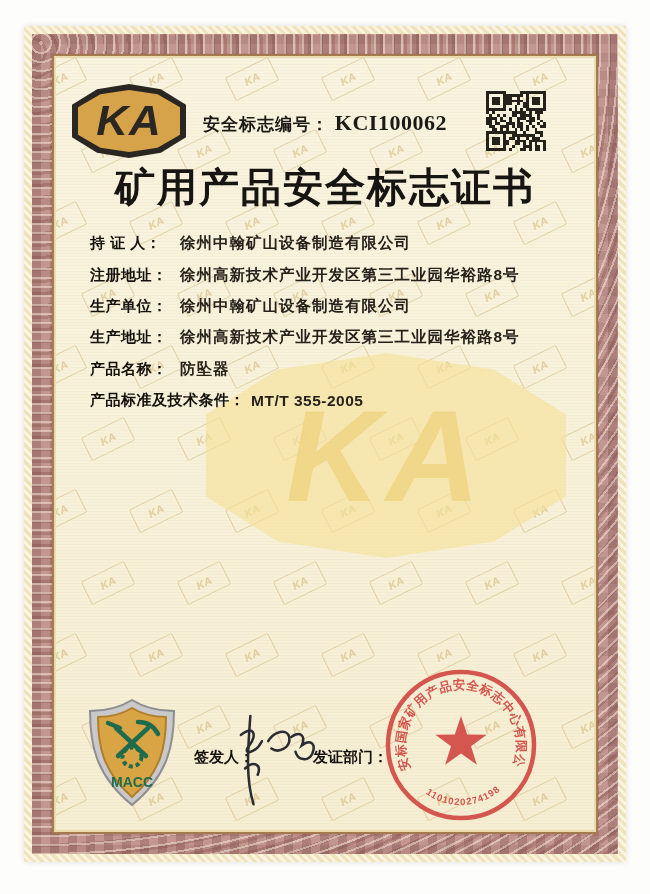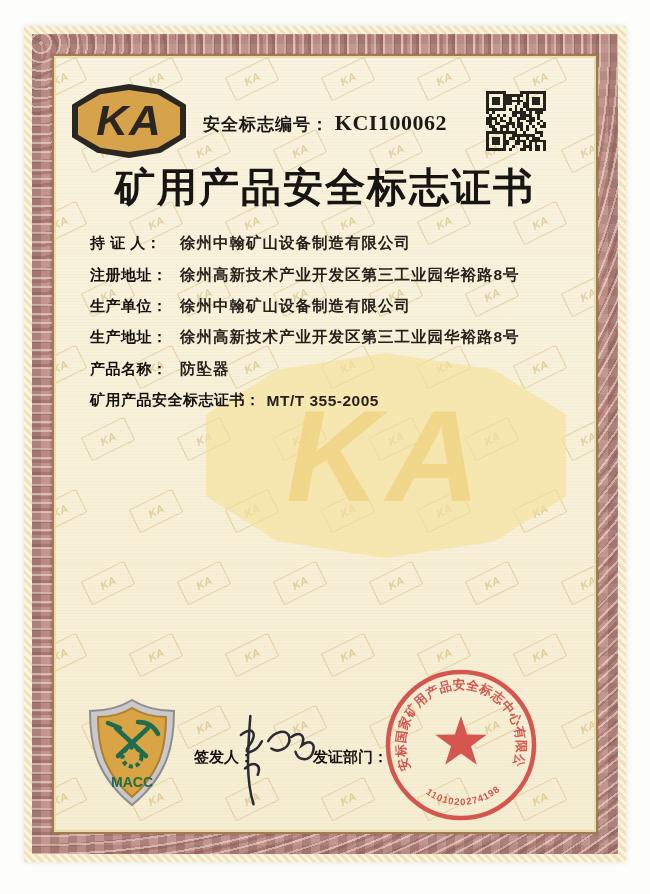--- a/index.html
+++ b/index.html
@@ -474,21 +474,21 @@
             </div>
             <div class="frow">
               <span class="f-label">生产地址：</span>
               <span class="f-value">徐州高新技术产业开发区第三工业园华裕路8号</span>
             </div>
             <div class="frow">
               <span class="f-label">产品名称：</span>
               <span class="f-value">防坠器</span>
             </div>
             <div class="frow">
-              <span class="f-label">矿用产品安全标志证书：</span>
+              <span class="f-label">产品标准及技术条件：</span>
               <span class="f-value latin">MT/T 355-2005</span>
             </div>
           </div>
 
 
         <svg class="shield" viewBox="0 0 100 110">
           <path d="M50 2 C63 10 77 13 92 13 C92 45 87 77 50 107 C13 77 8 45 8 13 C23 13 37 10 50 2 Z" fill="#c9c9cb" stroke="#8e8e90" stroke-width="2"></path>
           <path d="M50 10 C60 16 72 19 84 19 C84 46 80 73 50 99 C20 73 16 46 16 19 C28 19 40 16 50 10 Z" fill="#d9a544" stroke="#b07f2e" stroke-width="2"></path>
           <g stroke="#1e6b4d" stroke-width="4.5" stroke-linecap="round" fill="none">
             <path d="M34 30 L64 58"></path>

